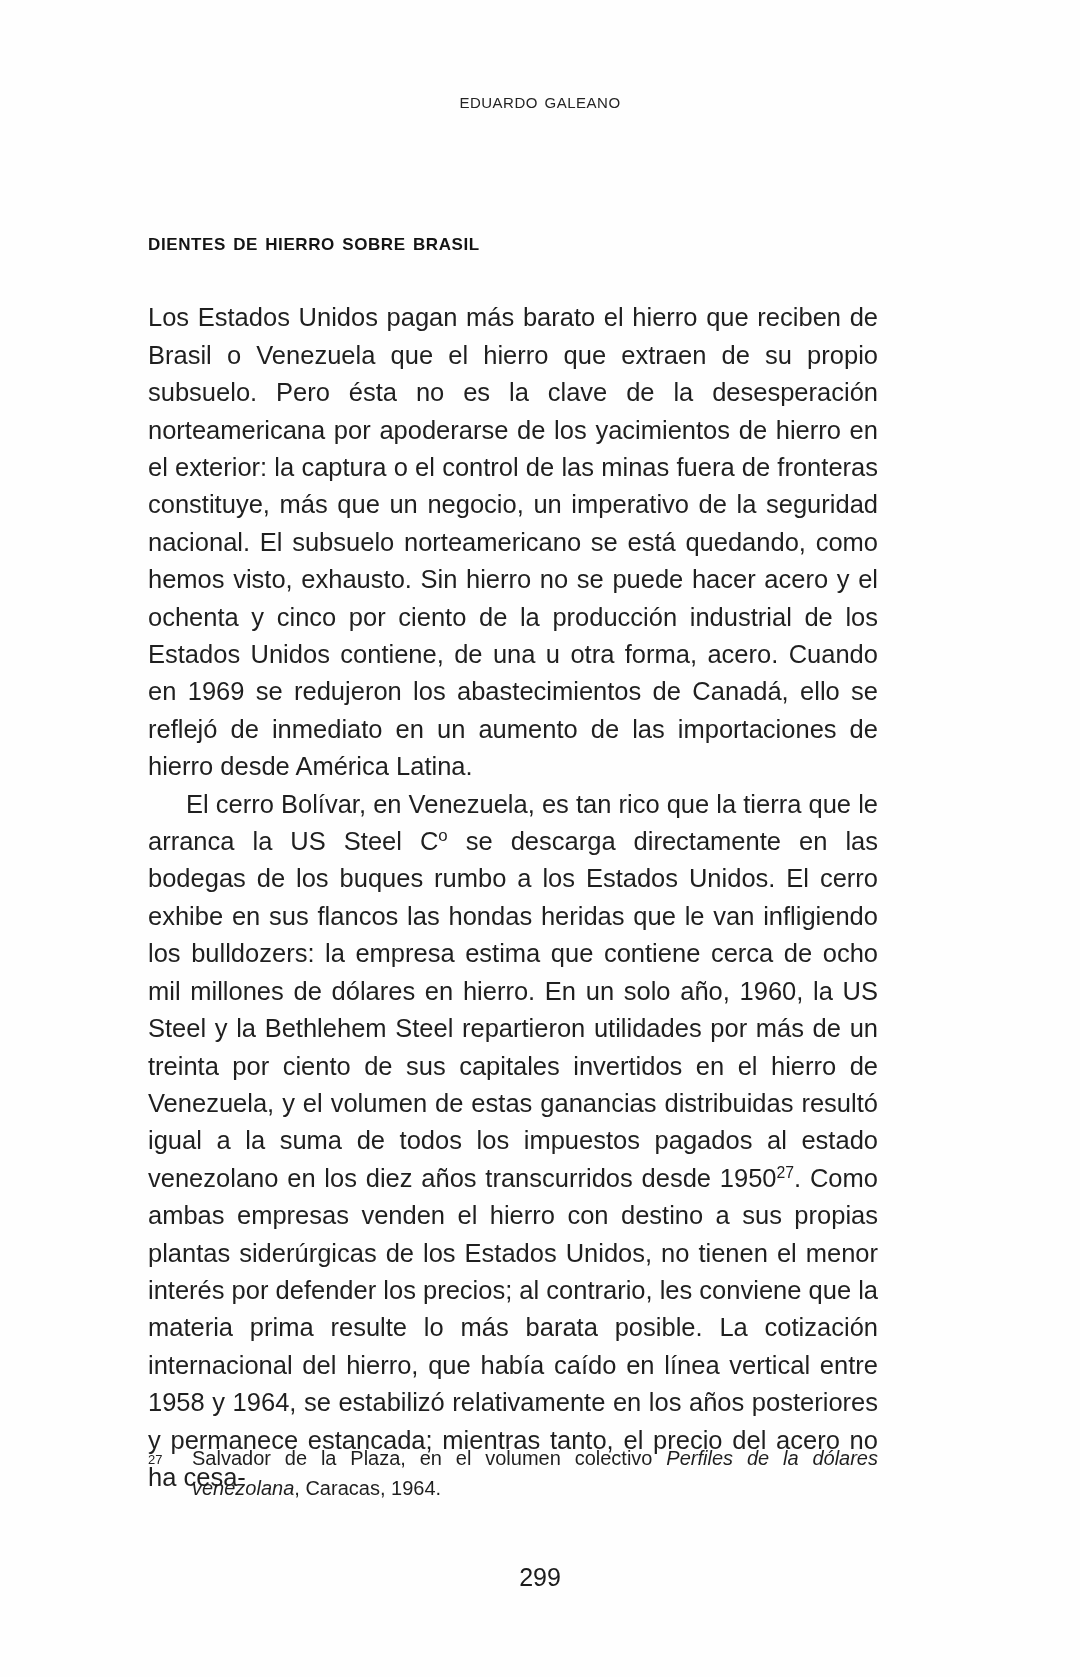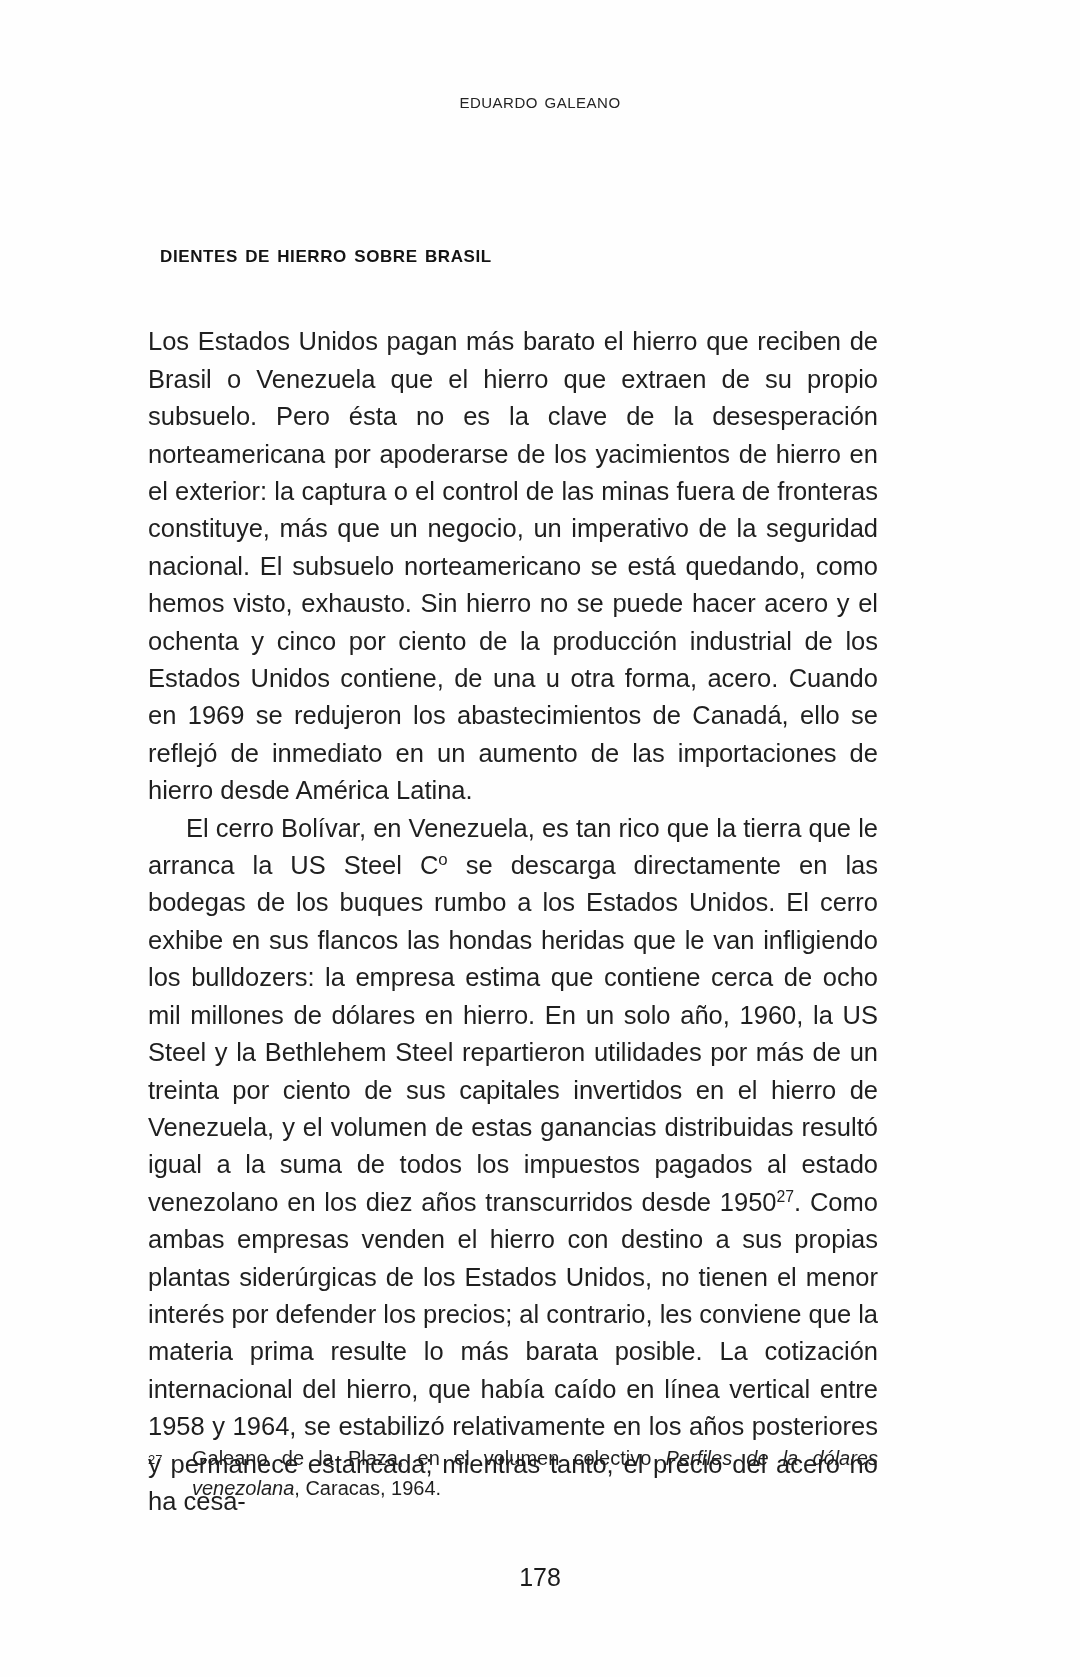--- a/index.html
+++ b/index.html
@@ -51,21 +51,21 @@
     text-justify: inter-word;
     hyphens: manual;
     color: #1f1f1f;
   }
   p.body.indent { text-indent: 38px; }
 
   .gap-after-first { height: 74px; }
   .gap-after-heading { height: 44px; }
 
   h2.section-heading {
-    margin: 12px;
+    margin: 0;
     font-size: 24px;
     font-weight: bold;
     font-variant: small-caps;
     text-transform: lowercase;
     letter-spacing: 0.6px;
     color: #141414;
     line-height: 1.1;
   }
 
   sup.fn-ref {
@@ -132,18 +132,18 @@
     <div class="gap-after-heading"></div>
 
     <p class="body">Los Estados Unidos pagan más barato el hierro que reciben de Brasil o Venezuela que el hierro que extraen de su propio subsuelo. Pero ésta no es la clave de la desesperación norteamericana por apoderarse de los yacimientos de hierro en el exterior: la captura o el control de las minas fuera de fronteras constituye, más que un negocio, un imperativo de la seguridad nacional. El subsuelo norteamericano se está quedando, como hemos visto, exhausto. Sin hierro no se puede hacer acero y el ochenta y cinco por ciento de la producción industrial de los Estados Unidos contiene, de una u otra forma, acero. Cuando en 1969 se redujeron los abastecimientos de Canadá, ello se reflejó de inmediato en un aumento de las importaciones de hierro desde América Latina.</p>
 
     <p class="body indent"><span>El cerro Bolívar, en Venezuela, es tan rico que la tierra que le arranca la US Steel C</span><sup class="ord">o</sup><span> se descarga directamente en las bodegas de los buques rumbo a los Estados Unidos. El cerro exhibe en sus flancos las hondas heridas que le van infligiendo los bulldozers: la empresa estima que contiene cerca de ocho mil millones de dólares en hierro. En un solo año, 1960, la US Steel y la Bethlehem Steel repartieron utilidades por más de un treinta por ciento de sus capitales invertidos en el hierro de Venezuela, y el volumen de estas ganancias distribuidas resultó igual a la suma de todos los impuestos pagados al estado venezolano en los diez años transcurridos desde 1950</span><sup class="fn-ref">27</sup><span>. Como ambas empresas venden el hierro con destino a sus propias plantas siderúrgicas de los Estados Unidos, no tienen el menor interés por defender los precios; al contrario, les conviene que la materia prima resulte lo más barata posible. La cotización internacional del hierro, que había caído en línea vertical entre 1958 y 1964, se estabilizó relativamente en los años posteriores y permanece estancada; mientras tanto, el precio del acero no ha cesa-</span></p>
 
   </div>
 
   <div class="footnote">
     <sup class="marker">27</sup>
-    <span class="fn-text"><span>Galeano de la Plaza, en el volumen colectivo </span><em>Perfiles de la dólares venezolana</em><span>, Caracas, 1964.</span></span>
+    <span class="fn-text"><span>Salvador de la Plaza, en el volumen colectivo </span><em>Perfiles de la dólares venezolana</em><span>, Caracas, 1964.</span></span>
   </div>
 
-  <div class="folio">178</div>
+  <div class="folio">299</div>
 
 </div>
 
 </body></html>

